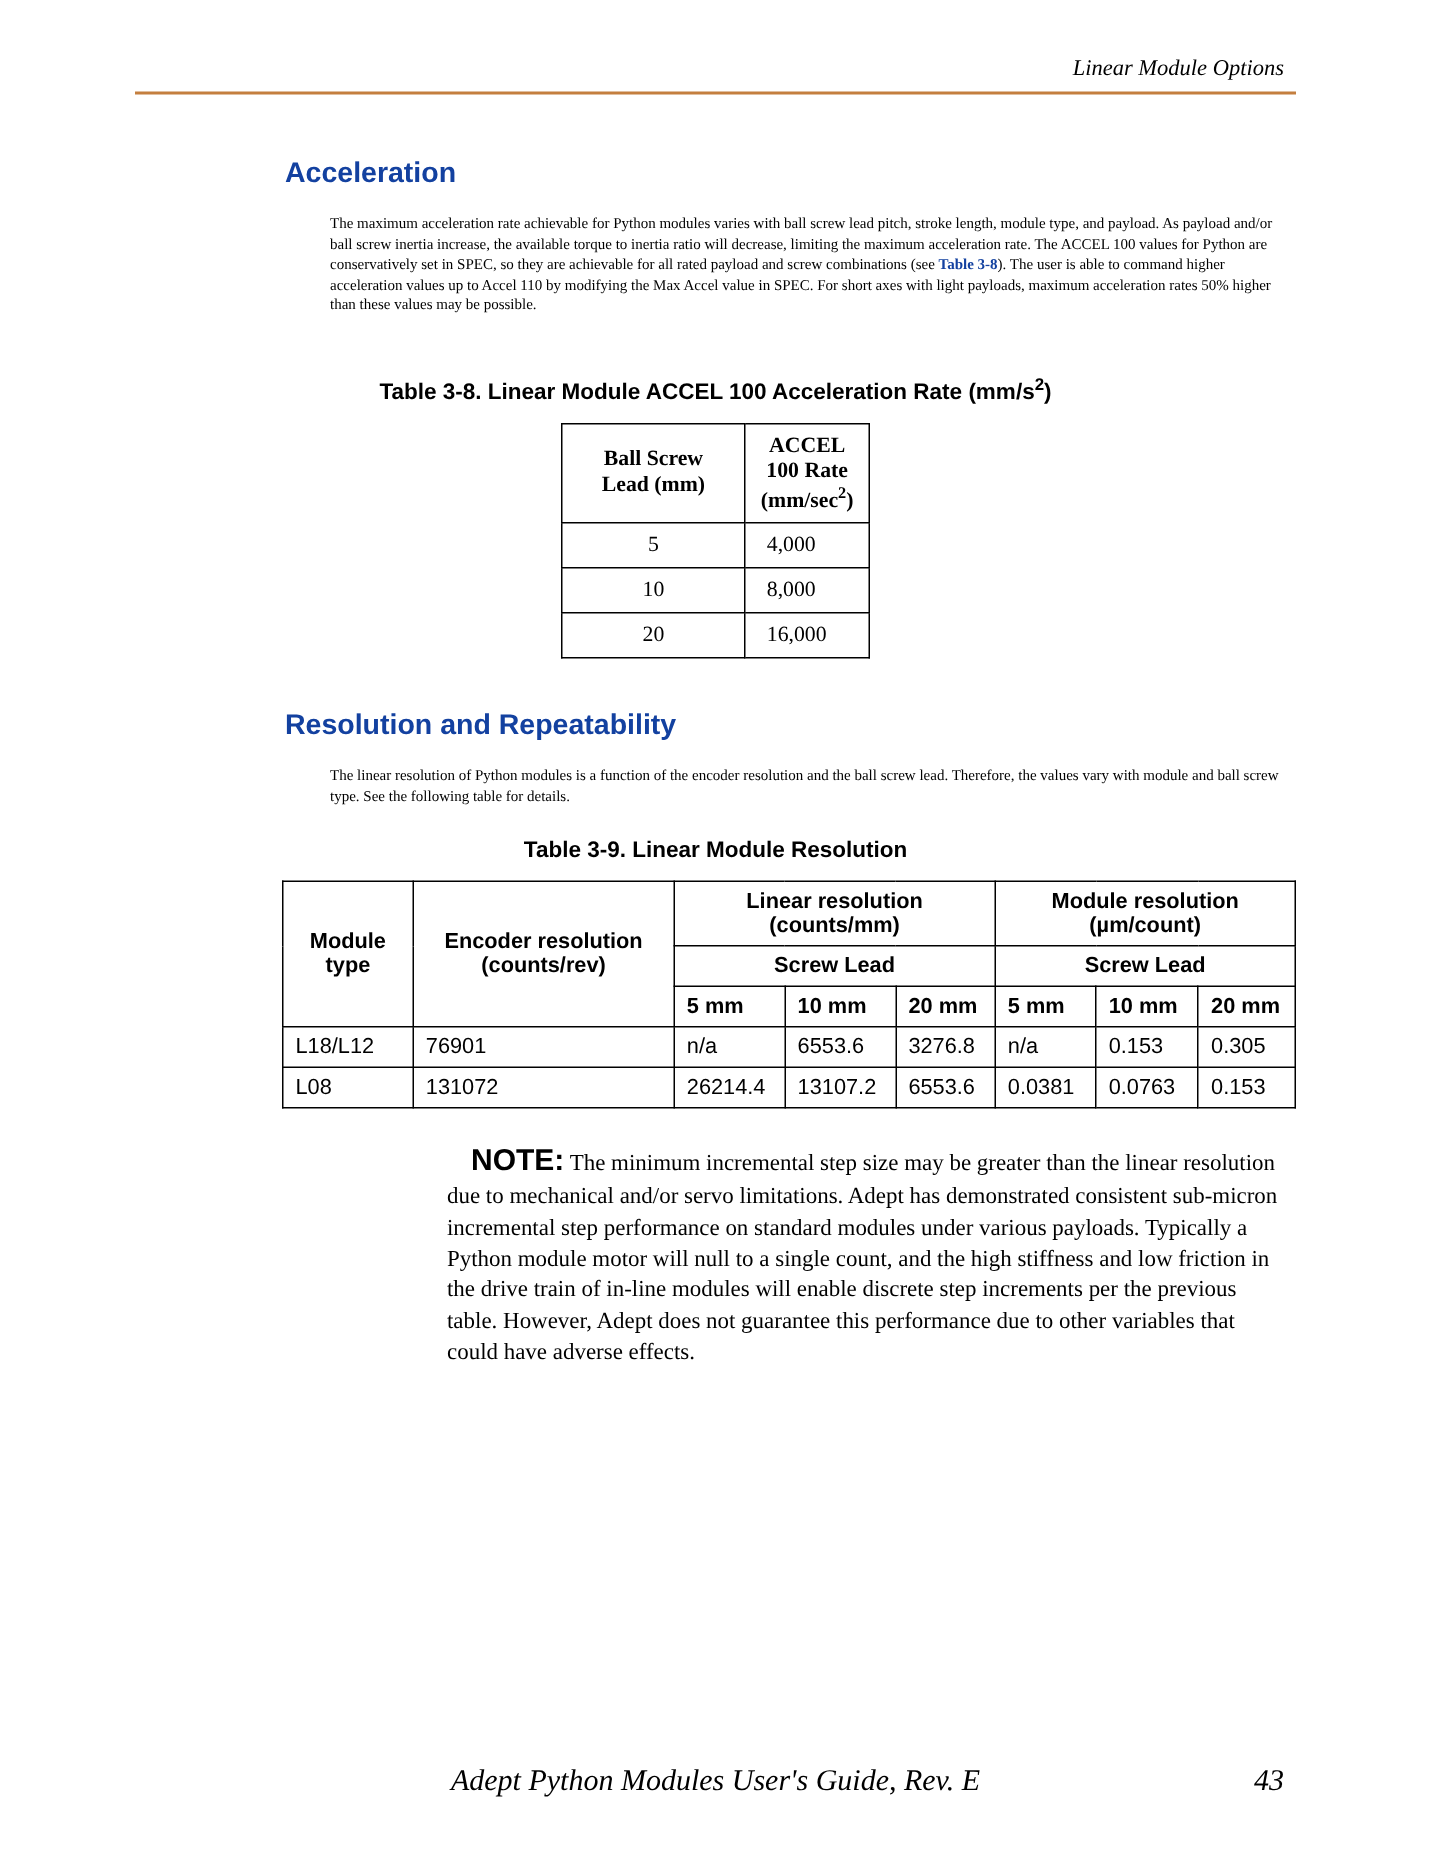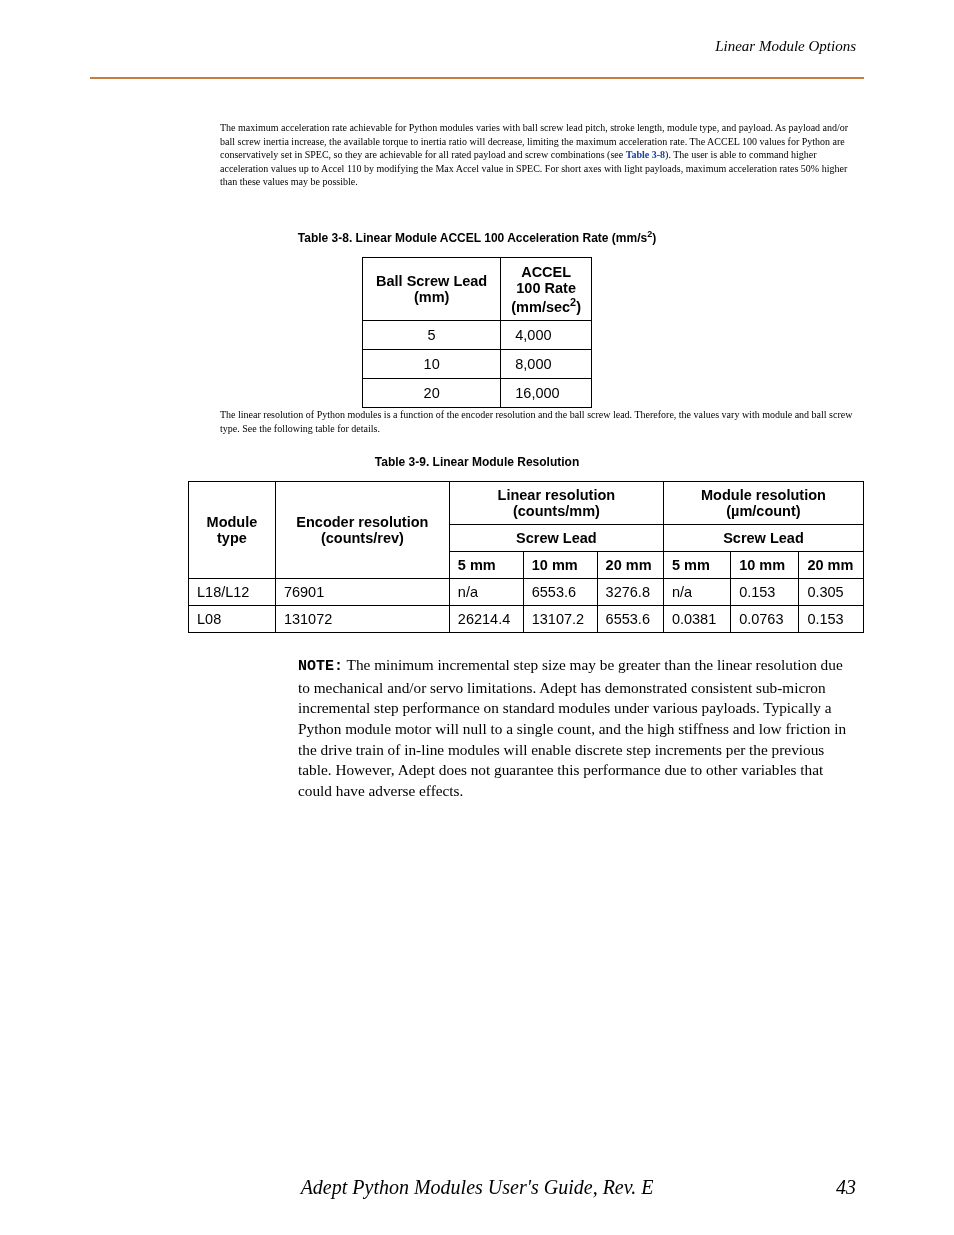--- a/index.html
+++ b/index.html
@@ -15,21 +15,21 @@
     box-sizing: border-box;
   }
   .page {
     padding: 38px 90px 40px 90px;
     box-sizing: border-box;
   }
   .running-head {
     font-style: italic;
     font-size: 15px;
     text-align: right;
-    margin-bottom: 22px;
+    margin-bottom: 6px;
     padding-right: 8px;
     font-family: Georgia, "Times New Roman", serif;
   }
   .rule {
     border-bottom: 2px solid #c47f3f;
     margin-bottom: 42px;
   }
   .h2 {
     font-family: "Trebuchet MS", Arial, Helvetica, sans-serif;
     color: #1341a0;
@@ -45,37 +45,37 @@
     line-height: 1.35;
     margin-bottom: 20px;
   }
   .note-para {
     padding-left: 208px;
     padding-right: 10px;
     font-size: 15.3px;
     line-height: 1.35;
     margin-bottom: 20px;
   }
-  .note-label { font-weight: bold; font-family: Liberation Mono, monospace; font-size: 15px; }
+  .note-label { font-weight: bold; font-family: Liberation Sans, sans-serif; font-size: 20px; margin-left: 16px; }
   .xref { color: #1341a0; font-weight: bold; }
   .table-caption {
     font-family: Arial, Helvetica, sans-serif;
     font-weight: bold;
-    font-size: 12px;
+    font-size: 15px;
     text-align: center;
     margin: 40px 0 12px 0;
   }
   table.data {
     border-collapse: collapse;
     font-family: Arial, Helvetica, sans-serif;
     font-size: 14.5px;
     margin-left: auto;
     margin-right: auto;
   }
-  table.data.t38 { width: 230px; }
+  table.data.t38 { width: 206px; font-family: Liberation Serif, serif; }
   table.data th, table.data td {
     border: 1.5px solid #000;
     padding: 6px 10px;
     text-align: left;
     vertical-align: middle;
   }
   table.data th {
     font-weight: bold;
     text-align: center;
   }
@@ -100,20 +100,21 @@
   }
   sup { font-size: 0.75em; }
 </style>
 </head>
 <body>
 
 <div class="page">
   <div class="running-head">Linear Module Options</div>
   <div class="rule"></div>
 
+  <div class="h2">Acceleration</div>
   <div class="body-para">
     <span>The maximum acceleration rate achievable for Python modules varies with ball screw lead pitch, stroke length, module type, and payload. As payload and/or ball screw inertia increase, the available torque to inertia ratio will decrease, limiting the maximum acceleration rate. The ACCEL 100 values for Python are conservatively set in SPEC, so they are achievable for all rated payload and screw combinations (see </span><span class="xref">Table 3-8</span><span>). The user is able to command higher acceleration values up to Accel 110 by modifying the Max Accel value in SPEC. For short axes with light payloads, maximum acceleration rates 50% higher than these values may be possible.</span>
   </div>
 
   <div class="table-caption">
     <span>Table 3-8. Linear Module ACCEL 100 Acceleration Rate (mm/s</span><sup>2</sup><span>)</span>
   </div>
   <table class="data t38">
     <thead>
       <tr>
@@ -134,20 +135,21 @@
         <td class="c1">10</td>
         <td class="c2">8,000</td>
       </tr>
       <tr>
         <td class="c1">20</td>
         <td class="c2">16,000</td>
       </tr>
     </tbody>
   </table>
 
+  <div class="h2" style="margin-top:34px">Resolution and Repeatability</div>
   <div class="body-para">The linear resolution of Python modules is a function of the encoder resolution and the ball screw lead. Therefore, the values vary with module and ball screw type. See the following table for details.</div>
 
   <div class="table-caption" style="margin-top:18px">Table 3-9. Linear Module Resolution</div>
   <table class="data t39">
     <thead>
       <tr>
         <th rowspan="3">Module type</th>
         <th rowspan="3">Encoder resolution (counts/rev)</th>
         <th colspan="3">Linear resolution (counts/mm)</th>
         <th colspan="3">Module resolution (µm/count)</th>

